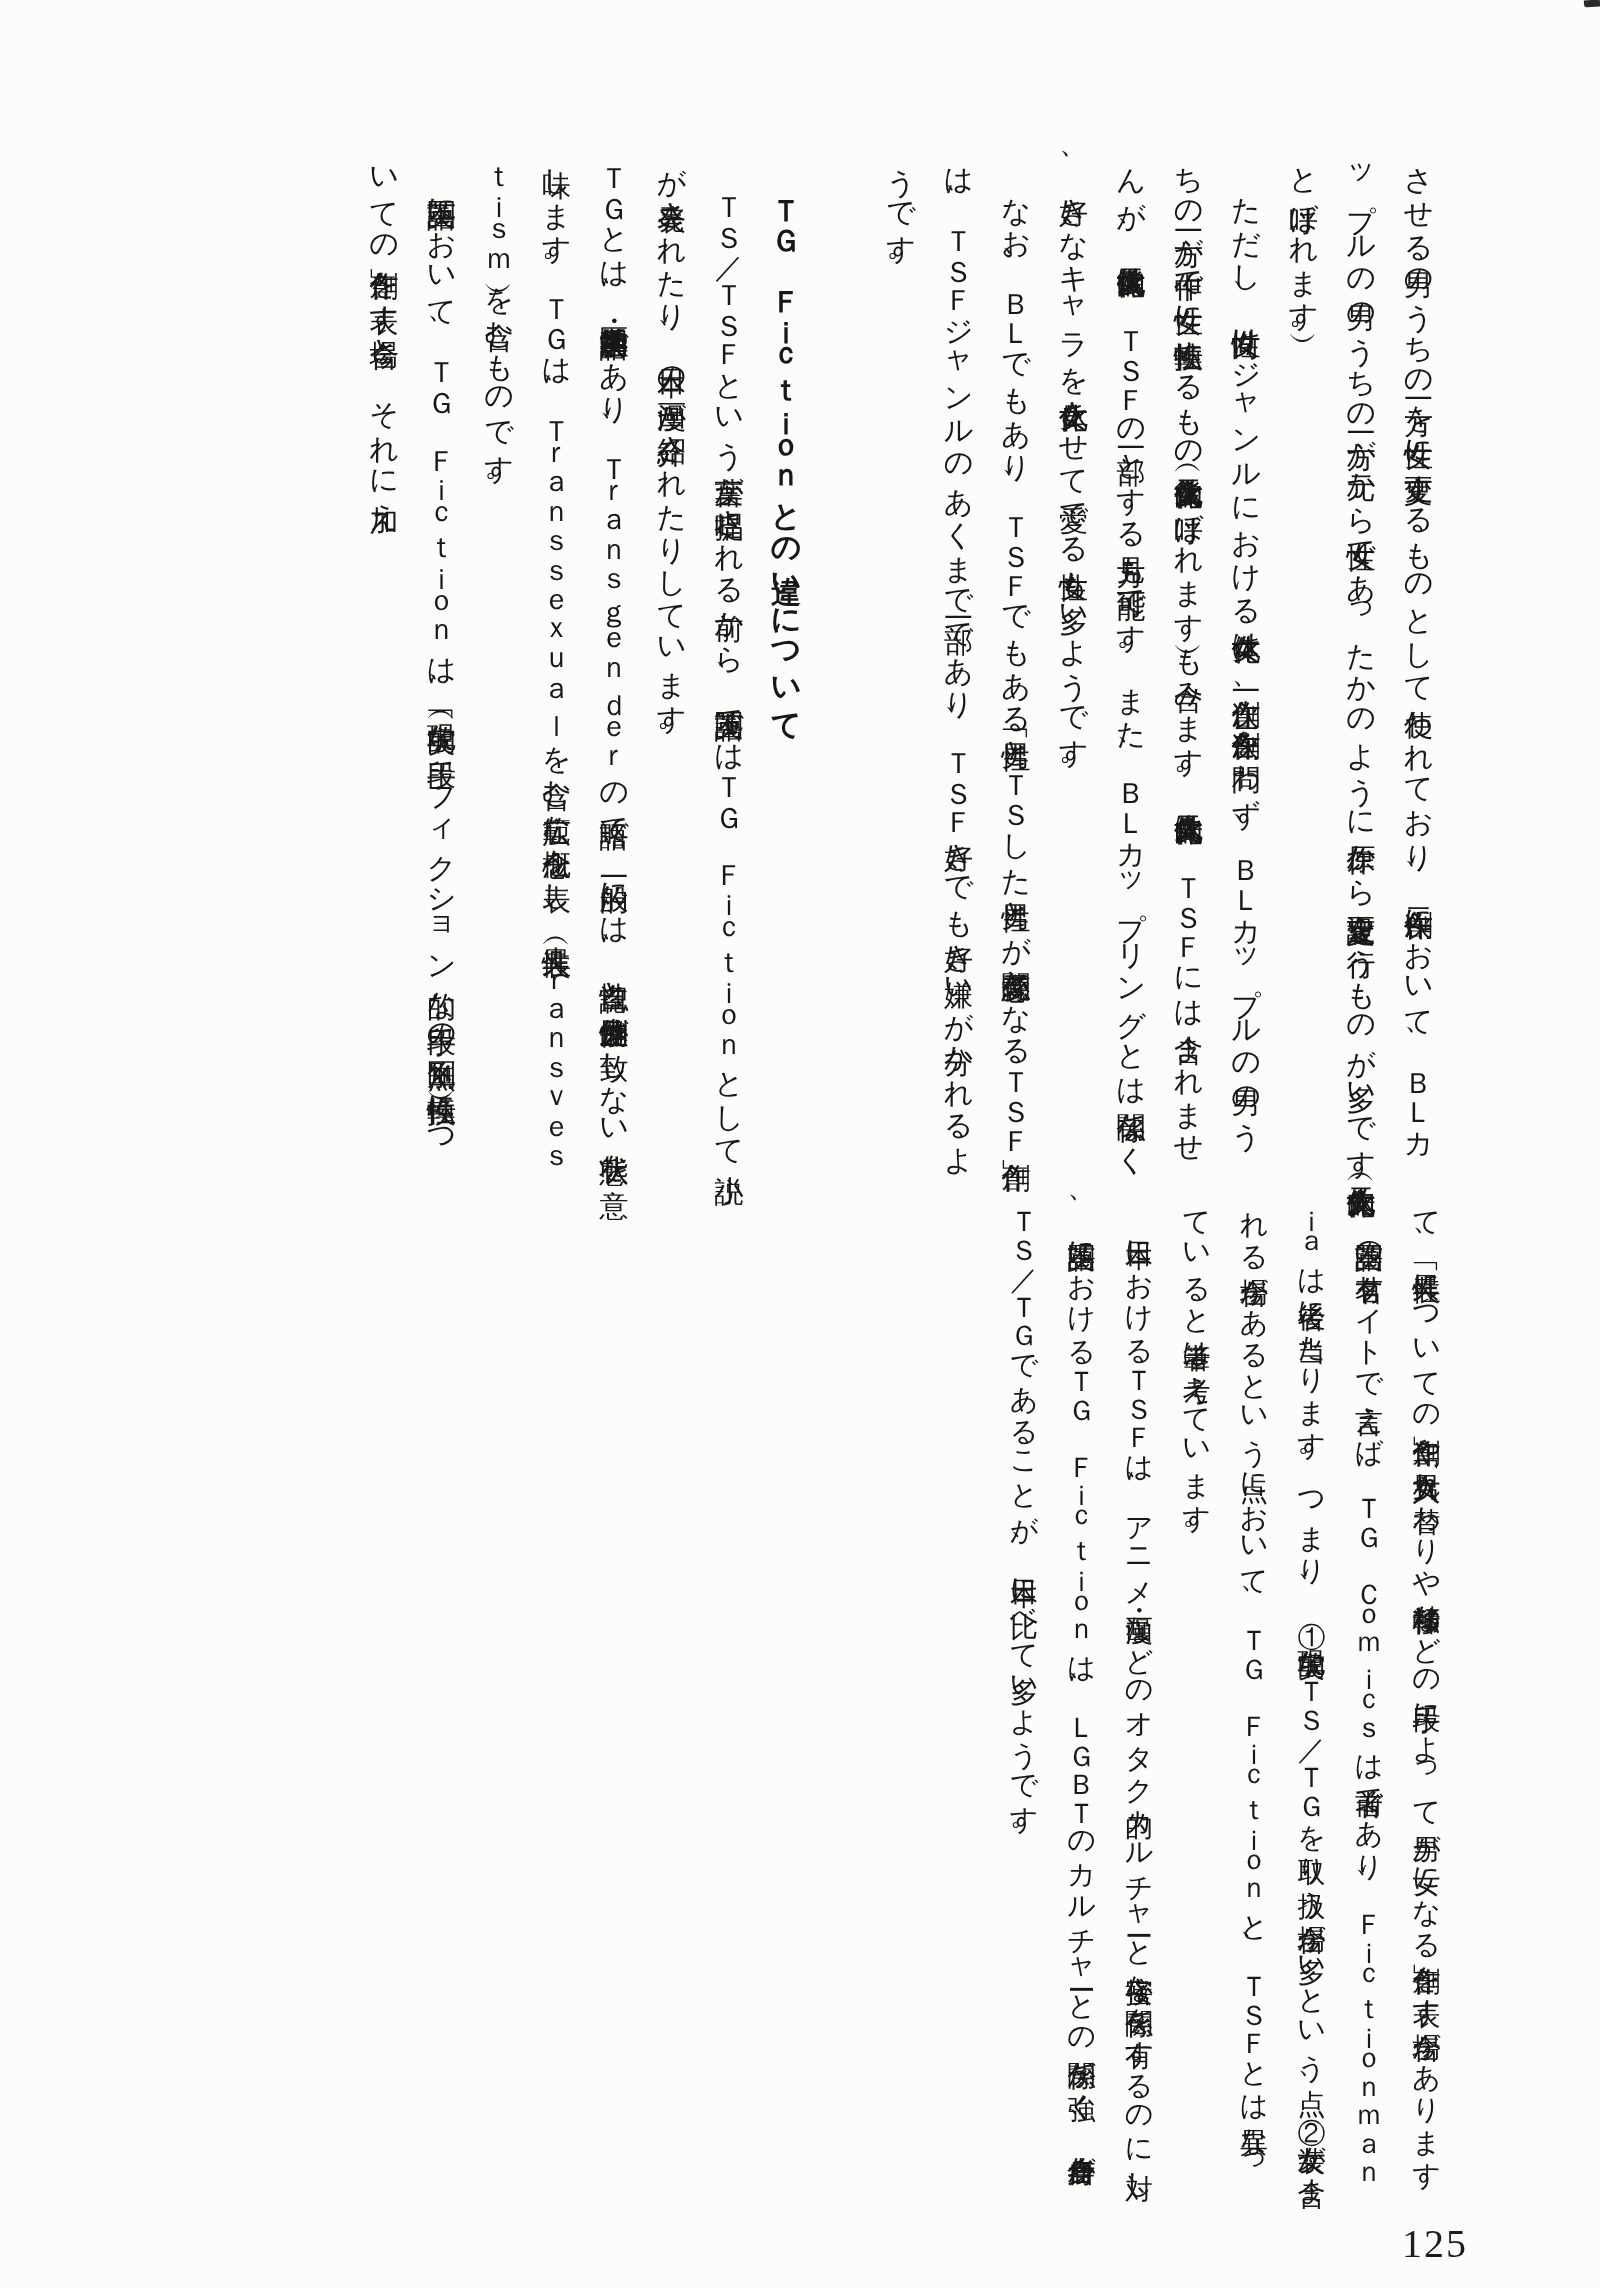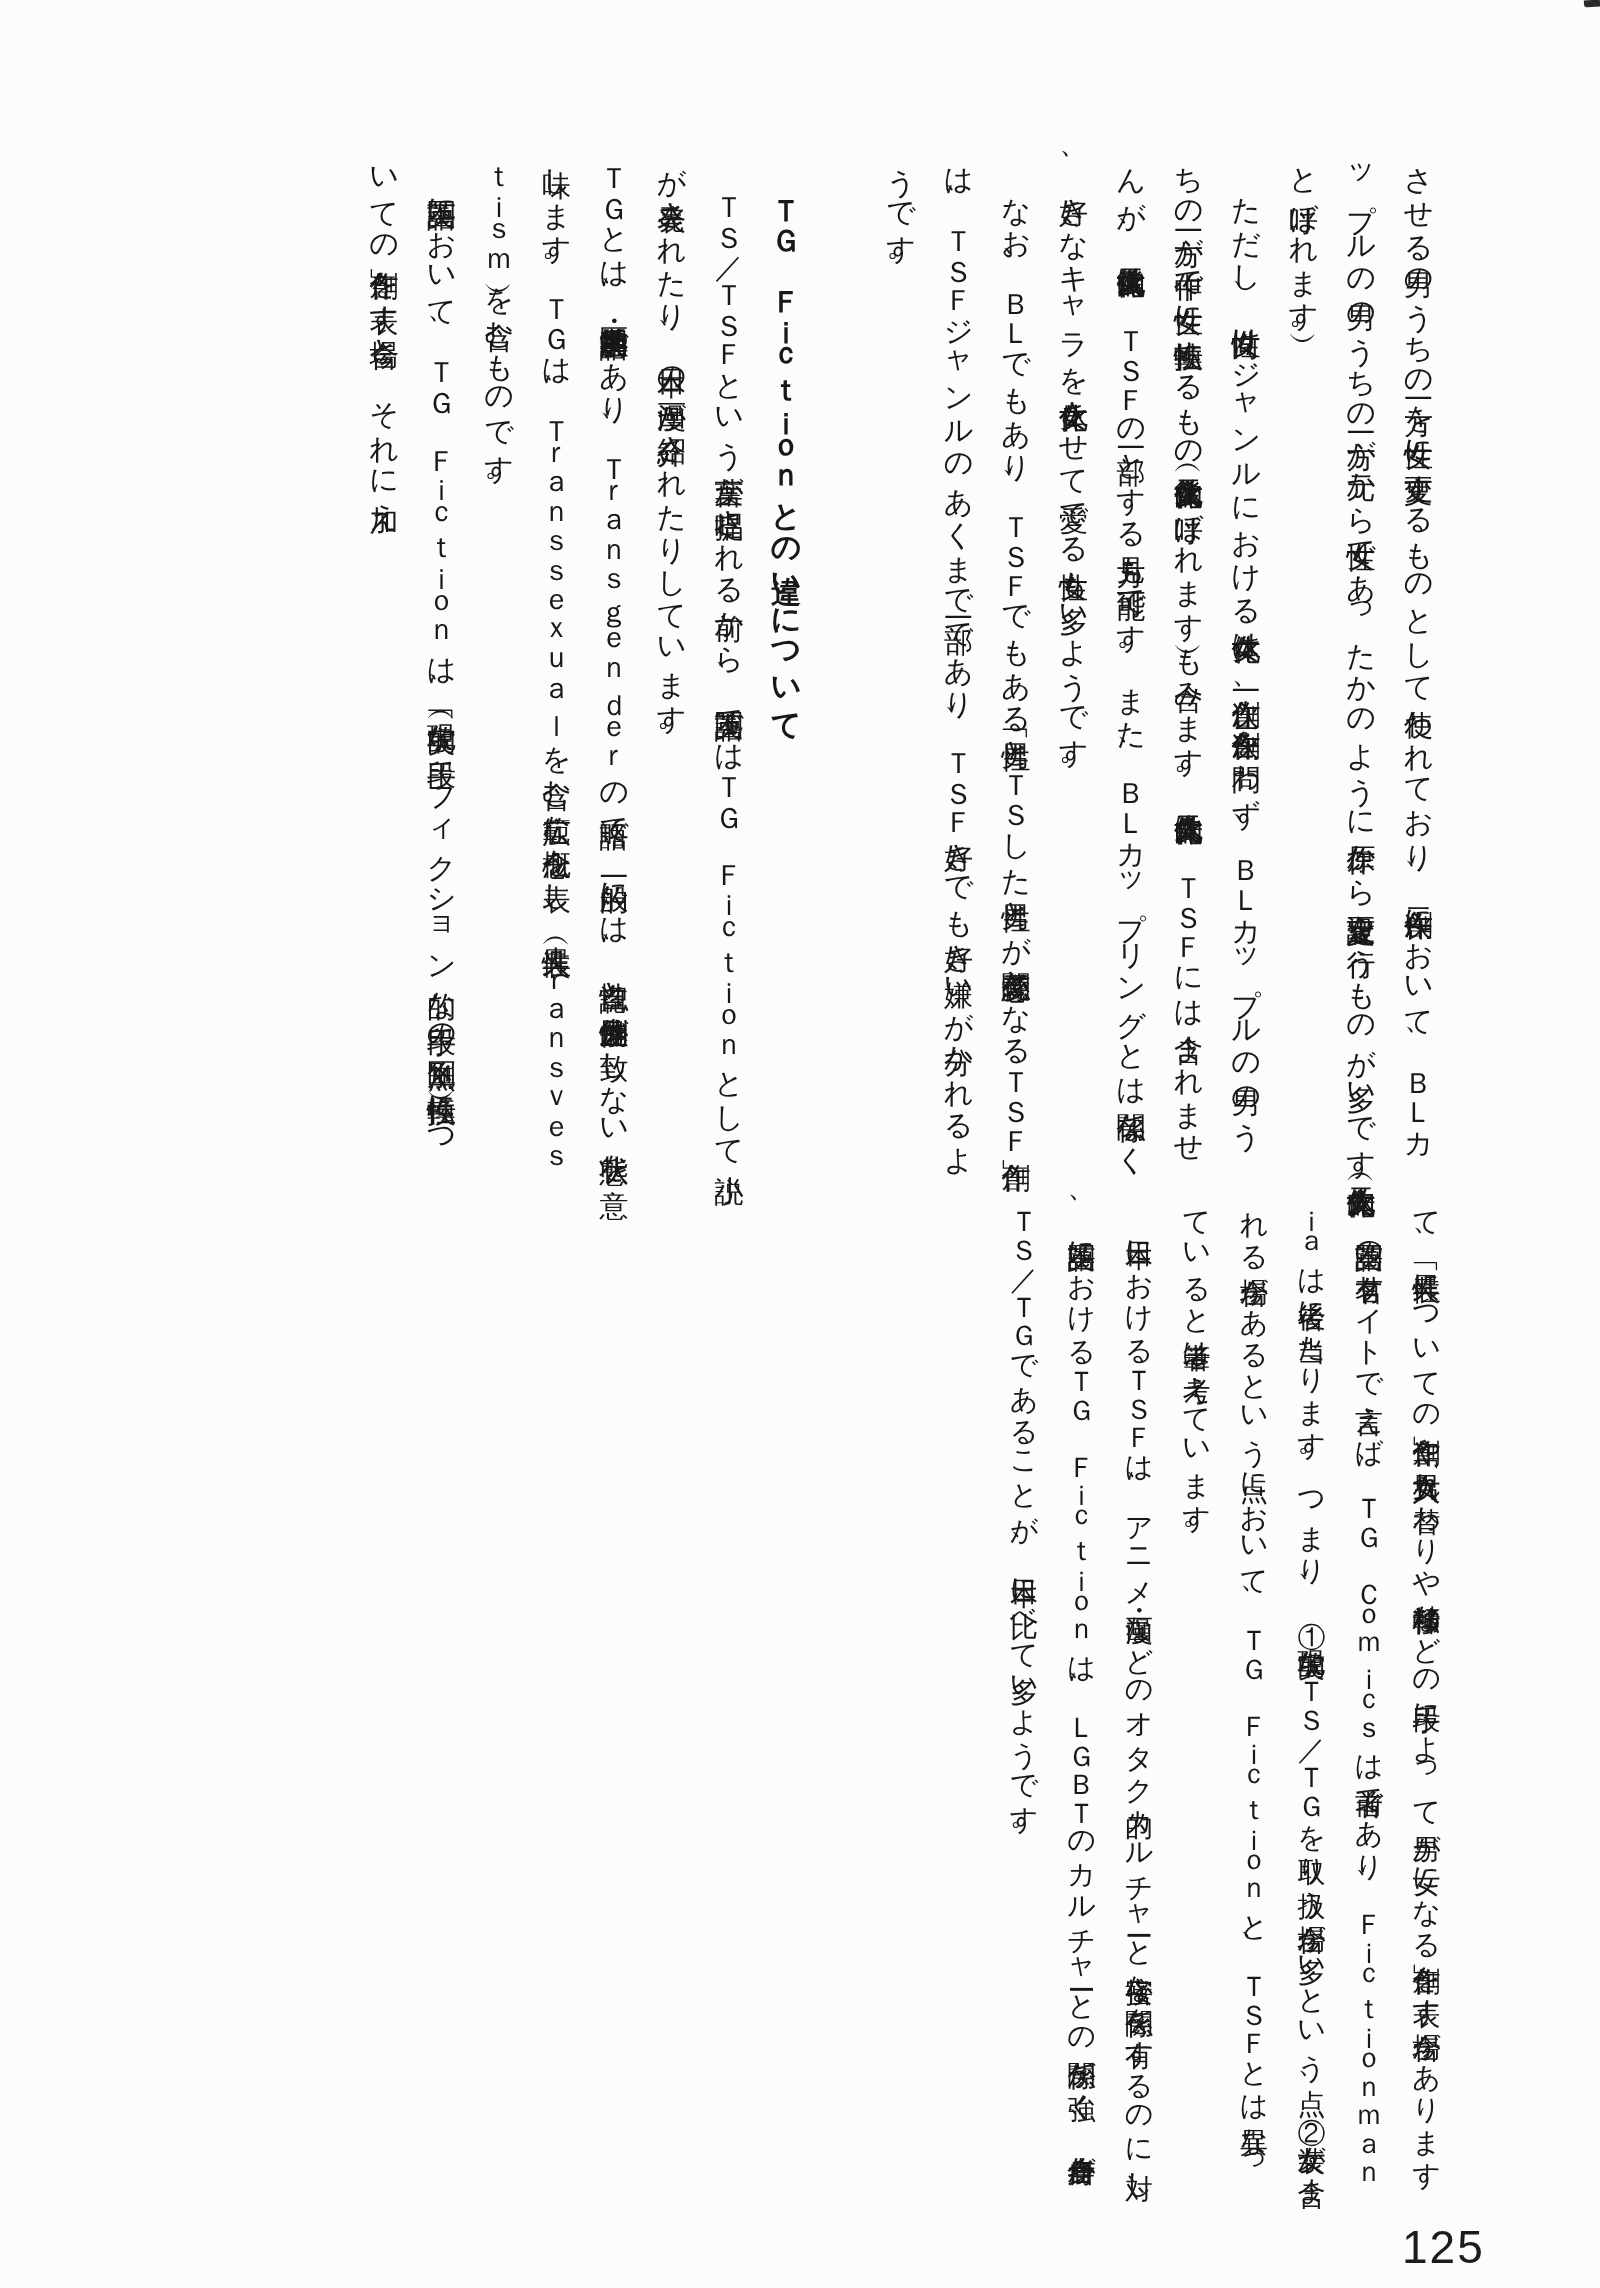--- a/index.html
+++ b/index.html
@@ -54,24 +54,24 @@
     margin-block-end: 0;
     font-size: 30px;
     font-weight: bold;
     text-indent: 1em;
     line-height: 57.5px;
   }
   .page-number {
     position: absolute;
     left: 1402px;
     top: 2220px;
-    font-size: 46px;
+    font-size: 40px;
     letter-spacing: 2px;
     color: #1c1c1c;
-    font-family: Liberation Sans, sans-serif;
+    font-family: Liberation Serif, serif;
   }
   
   .corner-mark {
     position: absolute;
     top: 0;
     right: 0;
     width: 16px;
     height: 7px;
     background: #2a2a28;
     border-radius: 0 0 0 3px;

